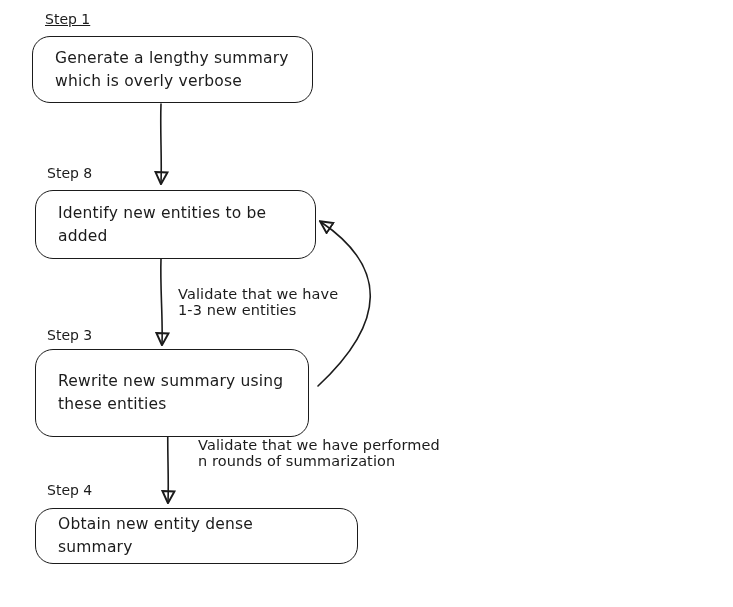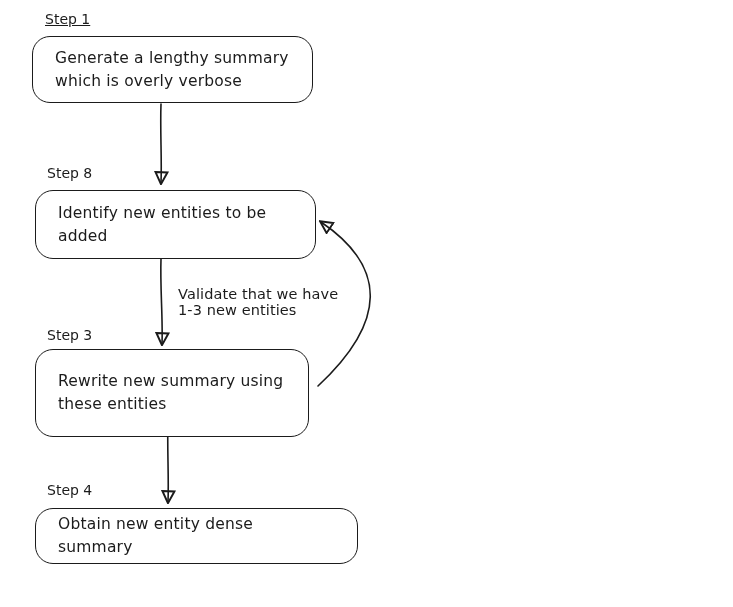--- a/index.html
+++ b/index.html
@@ -103,15 +103,17 @@
 
   <div class="step-label" style="left:47px; top:482px;text-align:center;">Step 4</div>
   <div class="node" style="left:35px; top:508px; width:323px; height:56px;">
     <span class="node-text">Obtain new entity dense
 summary</span>
   </div>
 
   <div class="edge-label" style="left:178px; top:286px;">Validate that we have
 1-3 new entities</div>
 
+  <div class="edge-label" style="left:198px; top:437px;">Validate that we have performed
+n rounds of summarization</div>
 
 
 </div>
 
 </body></html>

